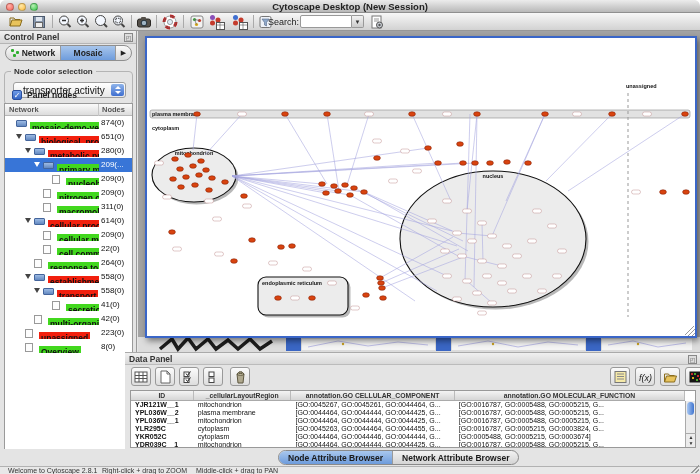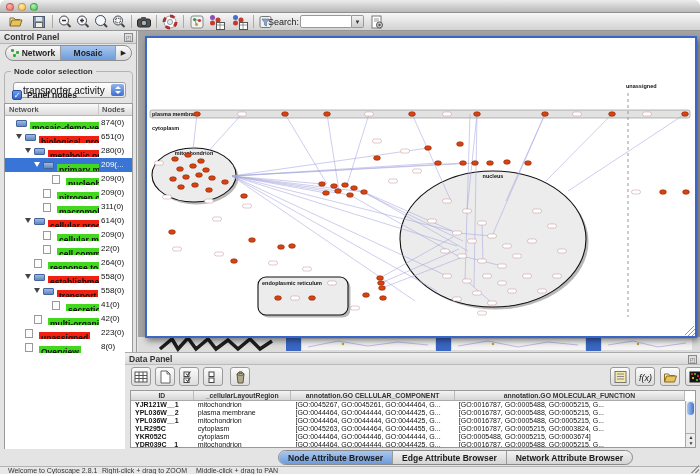--- a/index.html
+++ b/index.html
@@ -96,20 +96,21 @@
 </style>
 </head>
 <body>
 
 <div id="app">
 
   <div class="mac-titlebar">
     <span class="tl r"></span>
     <span class="tl y"></span>
     <span class="tl g"></span>
+    <span class="mac-title">Cytoscape Desktop (New Session)</span>
   </div>
 
   <div class="toolbar">
     <span class="tb-icon" style="left:8px">
       <svg width="16" height="16">
           <path d="M2,12 L4,6 L14,6 L12,12 Z" fill="#e8c35c" stroke="#8a6d1d"></path>
           <path d="M2,12 L2,4 L6,4 L7,5.5 L12,5.5" fill="none" stroke="#8a6d1d"></path>
         </svg></span>
     <span class="tb-icon" style="left:31px">
       <svg width="16" height="16">
@@ -636,21 +637,20 @@
       <div class="vscroll">
         <div class="vthumb"></div>
         <div class="varrows">▲<br>▼</div>
       </div>
     </div>
   </div>
 
   <div class="browser-tabs">
     <div class="bt-group" id="bt-group">
         <div class="bt sel">Node Attribute Browser</div>
-        <div class="bt">Edge Attribute Browser</div>
         <div class="bt">Network Attribute Browser</div>
       </div>
   </div>
 
   <div class="status-bar">
     <span id="status-items"><span class="st" style="left: 8px;">Welcome to Cytoscape 2.8.1</span><span class="st" style="left: 102px;">Right-click + drag to ZOOM</span><span class="st" style="left: 196px;">Middle-click + drag to PAN</span></span>
     <span class="app-grip"></span>
   </div>
 
 </div>

